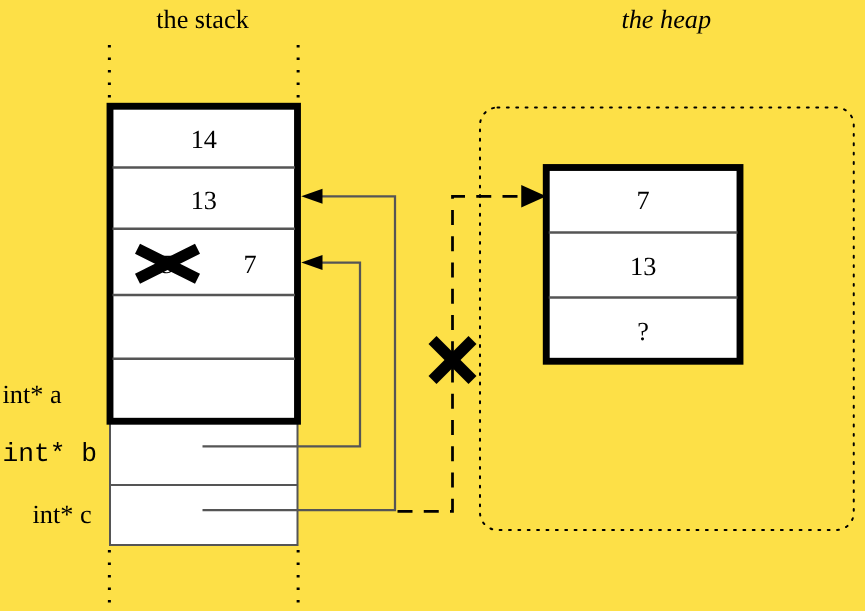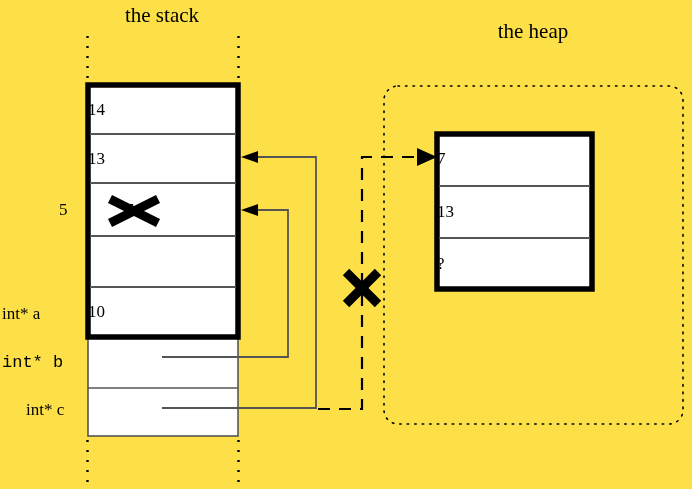--- a/index.html
+++ b/index.html
@@ -13,43 +13,43 @@
   }
   .ttl{
     position:absolute;
     font-size:21px;
     text-align:center;
     white-space:nowrap;
     line-height:1;
   }
   .slot-label{
     position:absolute;
-    font-size:17px;
+    font-size:21px;
     white-space:nowrap;
     line-height:1;
   }
   .cellval{
     position:absolute;
-    font-size:17px;
-    text-align:left;
+    font-size:21px;
+    text-align:center;
     line-height:1;
     white-space:nowrap;
   }
   svg.layer{
     position:absolute;left:0;top:0;width:692px;height:489px;
     overflow:visible;
   }
 </style>
 </head>
 <body>
 
 <div id="canvas">
 
   <div class="ttl" style="left:92px;top:5px;width:140px;">the stack</div>
-  <div class="ttl" style="left:463px;top:21px;width:140px;">the heap</div>
+  <div class="ttl" style="left:463px;top:5px;width:140px;font-style:italic;">the heap</div>
 
   <svg class="layer" viewBox="0 0 692 489">
 
     <rect x="384" y="86" width="299" height="338" rx="14" ry="14" fill="none" stroke="#000000" stroke-width="1.6" stroke-dasharray="1.5 6" stroke-linecap="round"></rect>
 
     <line x1="87.5" y1="36" x2="87.5" y2="85" stroke="#000000" stroke-width="2.4" stroke-dasharray="2 8" stroke-linecap="butt"></line>
     <line x1="238.5" y1="36" x2="238.5" y2="85" stroke="#000000" stroke-width="2.4" stroke-dasharray="2 8" stroke-linecap="butt"></line>
 
     <line x1="87.5" y1="440" x2="87.5" y2="484" stroke="#000000" stroke-width="2.4" stroke-dasharray="2 8" stroke-linecap="butt"></line>
     <line x1="238.5" y1="440" x2="238.5" y2="484" stroke="#000000" stroke-width="2.4" stroke-dasharray="2 8" stroke-linecap="butt"></line>
@@ -90,21 +90,20 @@
 
     <rect x="437" y="134" width="155" height="155" fill="#ffffff" stroke="#000000" stroke-width="5.5"></rect>
     <line x1="439" y1="186" x2="590" y2="186" stroke="#555555" stroke-width="2"></line>
     <line x1="439" y1="238" x2="590" y2="238" stroke="#555555" stroke-width="2"></line>
   </svg>
 
   <div class="cellval" style="left:88px;top:101px;width:150px;">14</div>
   <div class="cellval" style="left:88px;top:150px;width:150px;">13</div>
   <div class="cellval" style="left:59px;top:201px;width:150px;">5</div>
   <div class="cellval" style="left:125px;top:201px;width:150px;">7</div>
-  <div class="cellval" style="left:88px;top:303px;width:150px;">10</div>
 
   <div class="slot-label" style="left:2px;top:305px;">int* a</div>
   <div class="slot-label" style="left:2px;top:354px;font-family:Liberation Mono, monospace;">int* b</div>
   <div class="slot-label" style="left:2px;top:401px;margin-left:24px;">int* c</div>
 
   <div class="cellval" style="left:437px;top:150px;width:155px;">7</div>
   <div class="cellval" style="left:437px;top:203px;width:155px;">13</div>
   <div class="cellval" style="left:437px;top:255px;width:155px;">?</div>
 
 </div>

